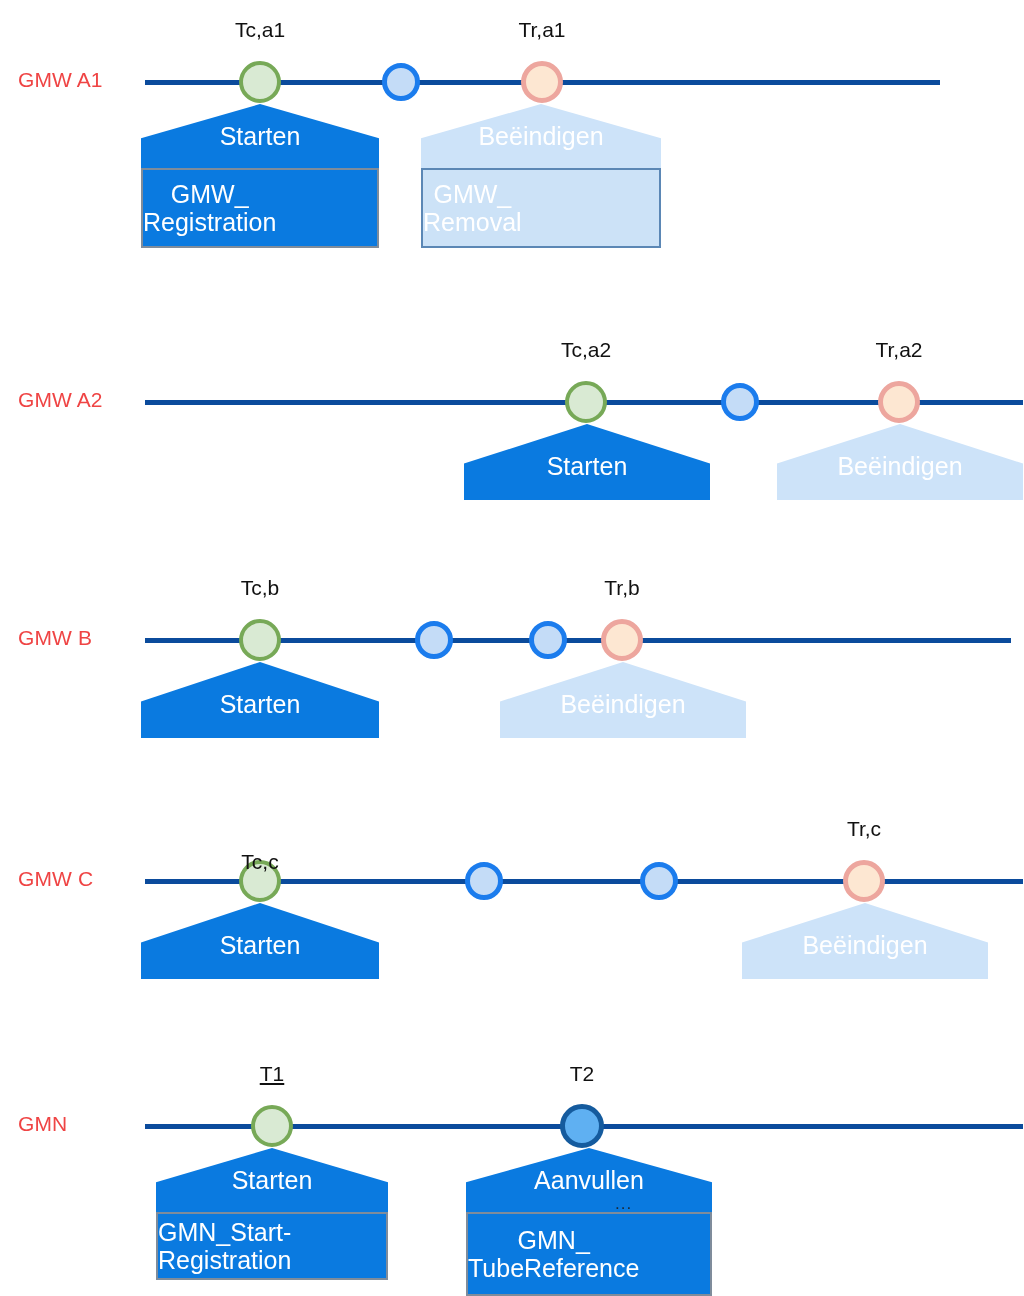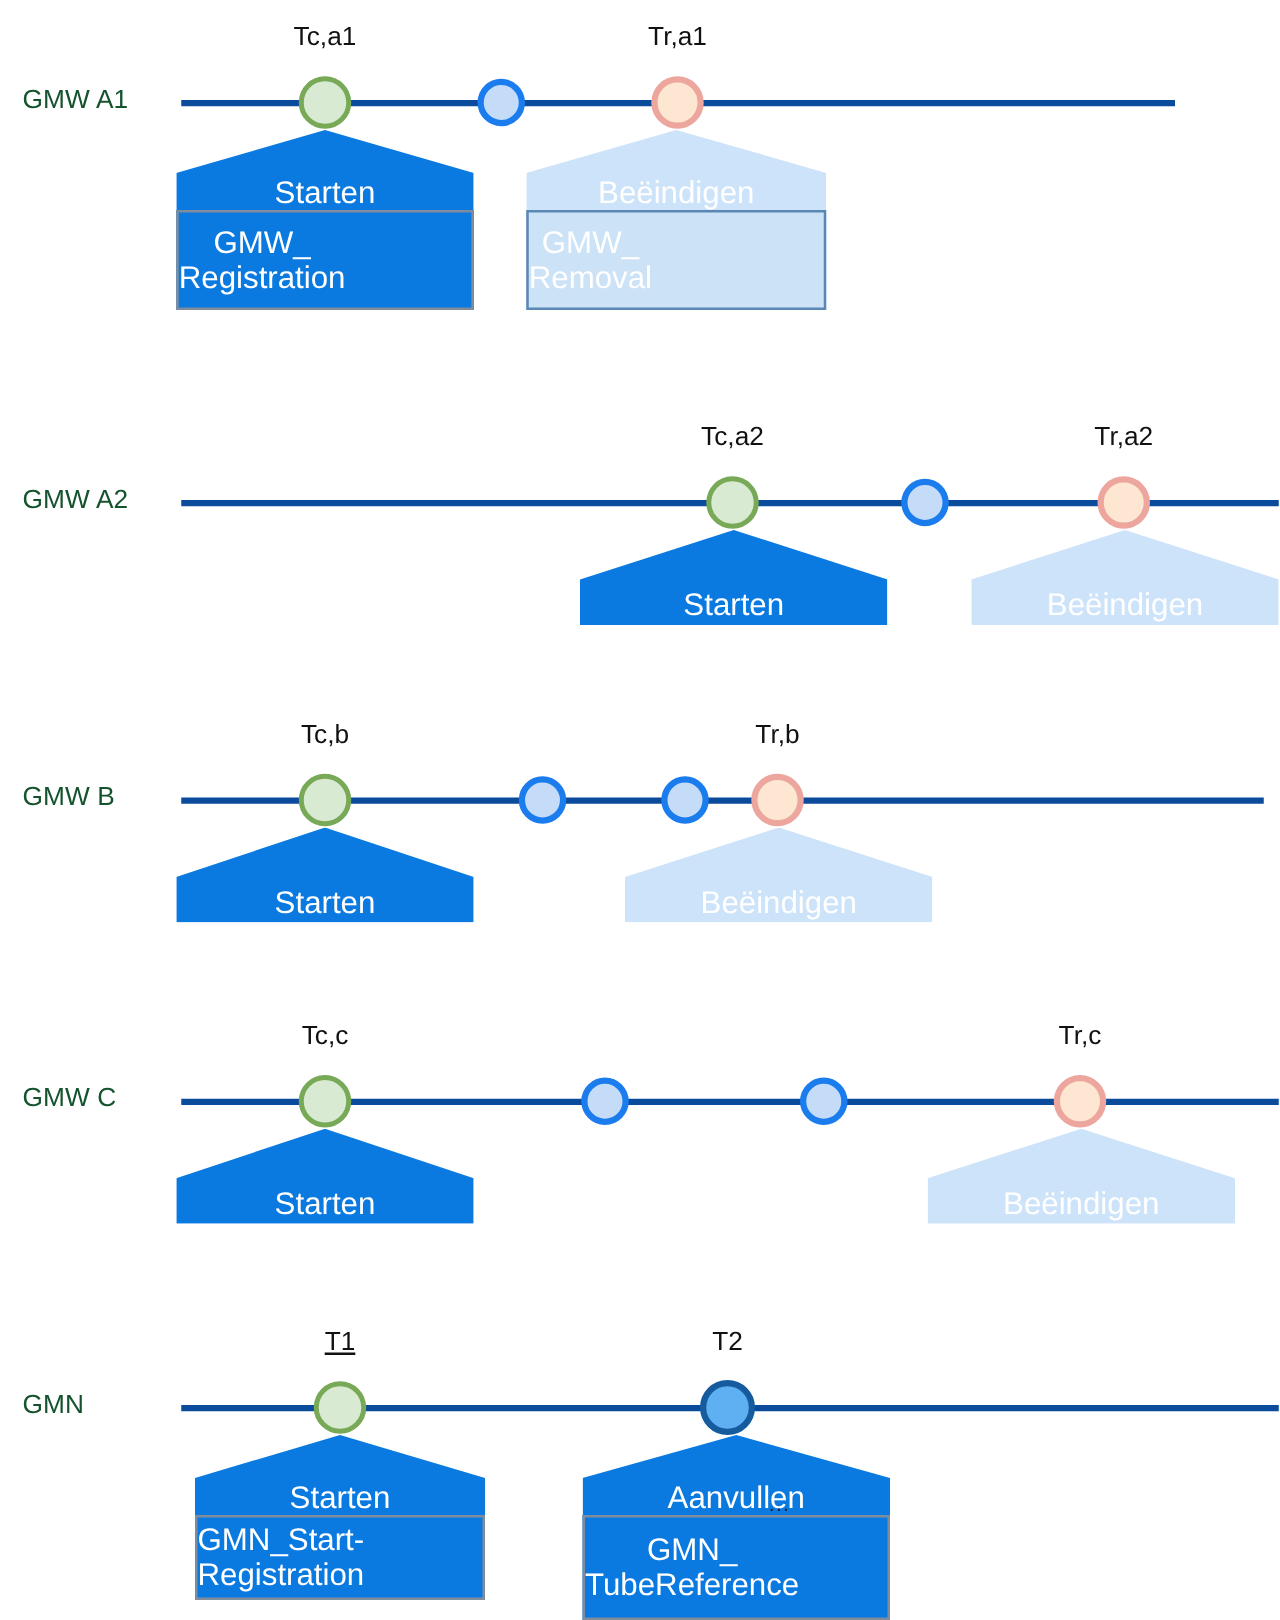--- a/index.html
+++ b/index.html
@@ -18,21 +18,21 @@
     overflow: hidden;
   }
   .row {
     position: absolute;
     left: 0;
     width: 1024px;
   }
   .row-label {
     position: absolute;
     font-size: 21px;
-    color: #14532d;
+    color: #ef4444;
     white-space: nowrap;
     letter-spacing: 0.1px;
   }
   .timeline-line {
     position: absolute;
     height: 5px;
     background: #0b4b9c;
   }
   .marker {
     position: absolute;
@@ -77,21 +77,21 @@
   .pentagon-light .pentagon-shape {
     background: #cde3f9;
   }
   .pentagon-text {
     position: relative;
     z-index: 2;
     color: #ffffff;
     font-size: 25px;
     line-height: 1.05;
     text-align: center;
-    padding-bottom: 3px;
+    padding-bottom: 21px;
     white-space: nowrap;
   }
   .pentagon-ellipsis {
     position: absolute;
     z-index: 3;
     color: #1b2733;
     font-size: 17px;
     letter-spacing: 1px;
     line-height: 1;
   }
@@ -196,21 +196,21 @@
         <div class="pentagon-shape"></div>
         <div class="pentagon-text">Starten</div>
       </div>
       <div class="pentagon pentagon-light" style="left: 742px; top: 903px; width: 246px; height: 76px;">
         <div class="pentagon-shape"></div>
         <div class="pentagon-text">Beëindigen</div>
       </div>
       <div class="timeline-line" style="left: 145px; top: 879px; width: 878px;"></div>
       <div class="row-label" style="left: 18px; top: 867px;">GMW C</div>
       <div class="marker marker-green" style="width: 42px; height: 42px; left: 239px; top: 860px;"></div>
-      <div class="tick-label" style="left: 260px; top: 817px;">Tc,c</div>
+      <div class="tick-label" style="left: 260px; top: 850px;">Tc,c</div>
       <div class="marker marker-blue" style="width: 38px; height: 38px; left: 465px; top: 862px;"></div>
       <div class="marker marker-blue" style="width: 38px; height: 38px; left: 640px; top: 862px;"></div>
       <div class="marker marker-salmon" style="width: 42px; height: 42px; left: 843px; top: 860px;"></div>
       <div class="tick-label" style="left: 864px; top: 817px;">Tr,c</div>
     </div>
     <div class="row" style="top: 0px;">
       <div class="pentagon pentagon-solid" style="left: 156px; top: 1148px; width: 232px; height: 66px;">
         <div class="pentagon-shape"></div>
         <div class="pentagon-text">Starten</div>
       </div>

